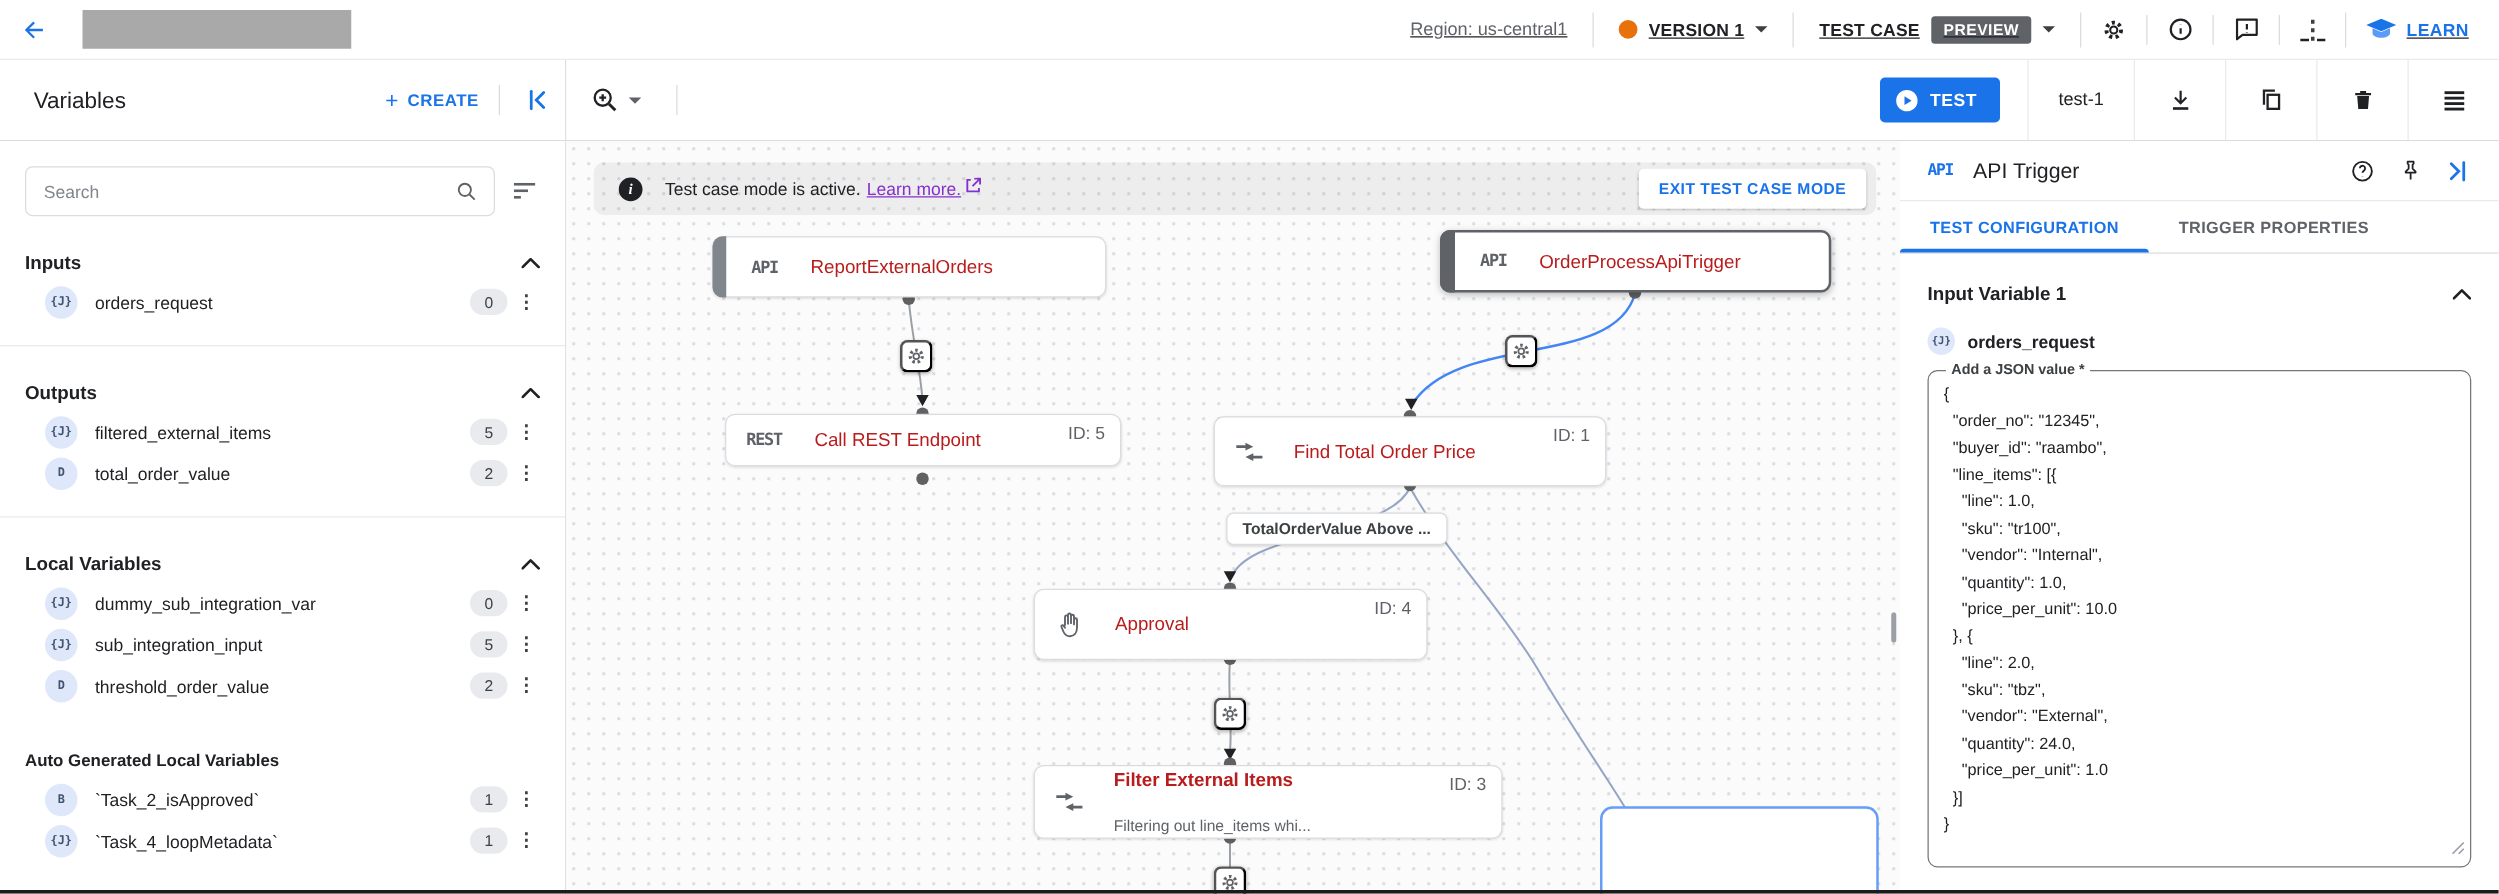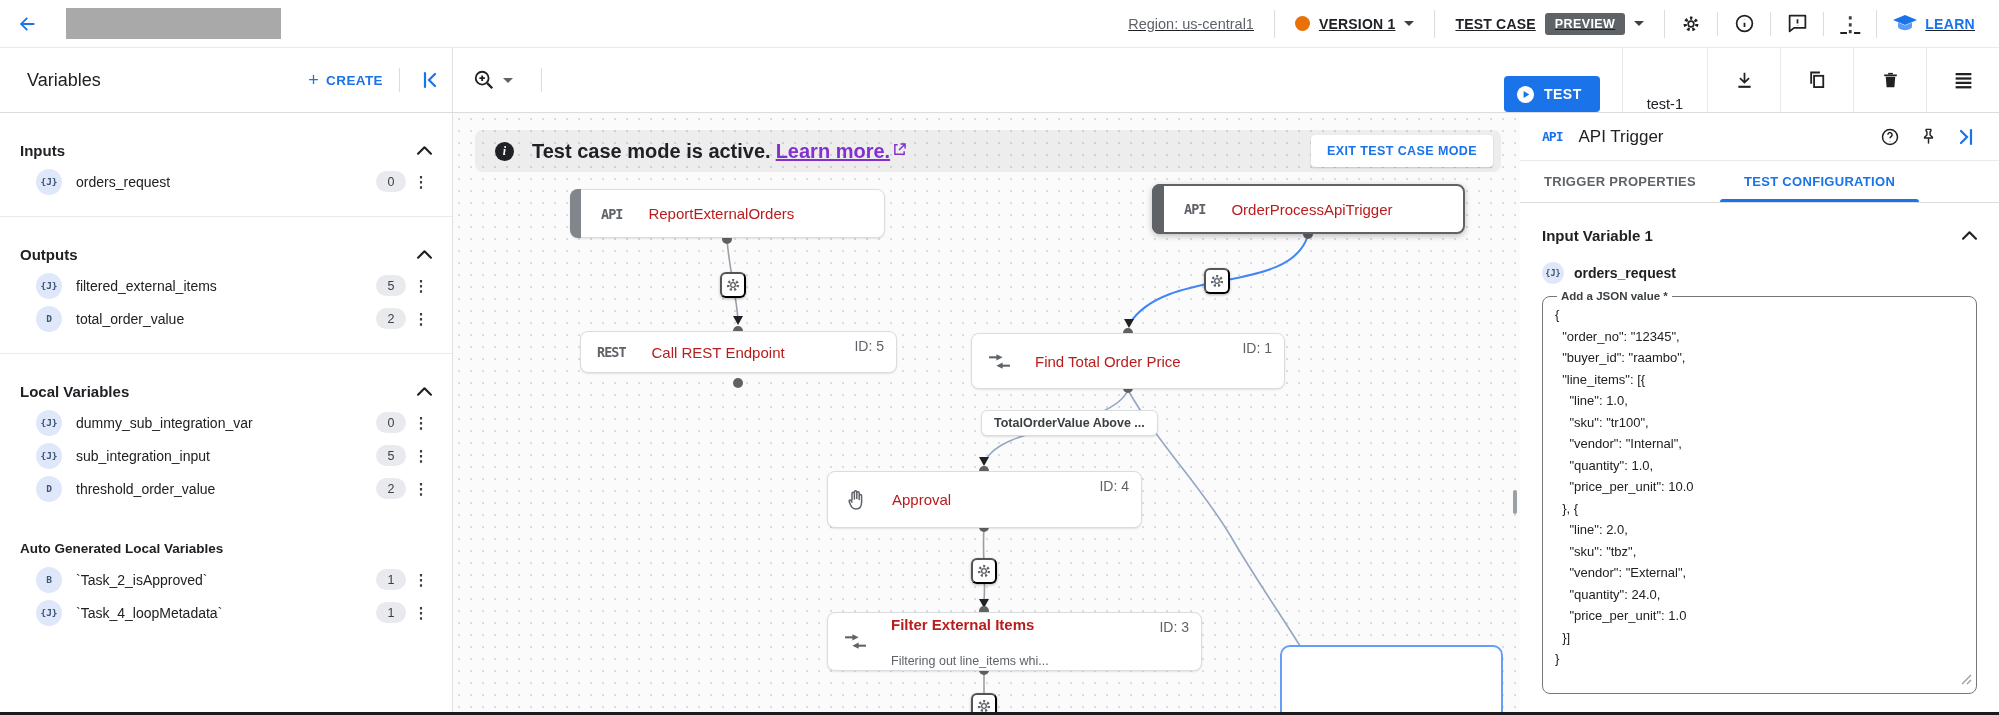--- a/index.html
+++ b/index.html
@@ -34,21 +34,21 @@
   .toolbar { height:65px; display:flex; align-items:center; border-bottom:1px solid #dadce0; flex:0 0 auto; }
   .toolbar-left { width:453px; height:100%; display:flex; align-items:center;
     padding:0 12px 0 27px; border-right:1px solid #e0e0e0; }
   .vars-title { font-size:18px; color:#202124; }
   .create-btn { margin-left:auto; display:flex; align-items:center; gap:7px; color:#1a73e8;
     font-weight:bold; font-size:13.5px; letter-spacing:.4px; background:none; border:none; cursor:pointer; }
   .plus-glyph { font-size:18px; font-weight:normal; line-height:1; }
   .collapse-btn { background:none; border:none; cursor:pointer; margin-left:14px; display:flex; }
   .zoom-ctl { display:flex; align-items:center; gap:8px; background:none; border:none;
     cursor:pointer; margin:0 22px 0 20px; color:#3c4043; }
-  .toolbar-right { margin-left:auto; display:flex; align-items:flex-end; height:100%; }
+  .toolbar-right { margin-left:auto; display:flex; align-items:center; height:100%; }
   .tsep { width:1px; height:100%; background:#e8eaed; }
   .test-btn { background:#1a73e8; color:#fff; border:none; border-radius:4px; height:36px;
     display:flex; align-items:center; gap:9px; padding:0 18px 0 12px; font-size:14px;
     font-weight:bold; letter-spacing:.5px; margin:0 22px; cursor:pointer; }
   .testcase-name { font-size:14.5px; color:#202124; padding:0 24px; }
   .tb-icon { width:72px; height:100%; display:flex; align-items:center; justify-content:center;
     background:none; border:none; cursor:pointer; color:#202124; }
 
   
   .main { flex:1; display:flex; min-height:0; }
@@ -79,21 +79,21 @@
   
   .canvas { flex:1; position:relative; overflow:hidden;
     background-color:#fbfbfc;
     background-image:radial-gradient(#d9dce1 1.1px, transparent 1.35px);
     background-size:12px 12px; }
   .banner { position:absolute; left:22px; top:17px; width:1026px; height:42px;
     background:rgba(95,99,104,.09); border-radius:8px; display:flex; align-items:center; padding:0 8px 0 20px; }
   .banner-info { width:19px; height:19px; border-radius:50%; background:#202124; color:#fff;
     font-size:12px; font-weight:bold; display:flex; align-items:center; justify-content:center;
     font-family:"Liberation Serif", serif; font-style:italic; }
-  .banner-text { font-size:20px; color:#202124; margin-left:18px;font-weight:bold; }
+  .banner-text { font-size:14px; color:#202124; margin-left:18px; }
   .banner-link { color:#8430ce; text-decoration:underline; cursor:pointer; margin-left:5px; }
   .ext-ic { display:inline-block; vertical-align:-1px; margin-left:3px; }
   .exit-btn { margin-left:auto; background:#fff; color:#1a73e8; border:none; border-radius:4px;
     height:32px; padding:0 16px; font-size:12.5px; font-weight:bold; letter-spacing:.4px;
     box-shadow:0 1px 2px rgba(0,0,0,.18); cursor:pointer; }
 
   .edges { position:absolute; left:0; top:0; z-index:1; }
   .node { position:absolute; background:#fff; border:1px solid #dadce0; border-radius:8px;
     box-shadow:0 1px 2px rgba(0,0,0,.10); display:flex; align-items:center; padding:0 16px;
     z-index:2; cursor:pointer; }
@@ -323,20 +323,38 @@
               <rect x="3" y="17" width="18" height="2.6"></rect>
             </svg>
         </span>
       </button>
     </div>
   </div>
 
   <div class="main">
 
     <aside class="sidebar">
+      <div class="search-wrap">
+        <input class="search-input" placeholder="Search" style="">
+        <span class="search-icon-in">
+          <svg width="18" height="18" viewBox="0 0 24 24" fill="none" stroke="#5f6368" stroke-width="2">
+              <circle cx="10.5" cy="10.5" r="6.5"></circle>
+              <path d="M15.5 15.5 L21 21"></path>
+            </svg>
+        </span>
+        <button class="sort-btn">
+          <span style="display:flex">
+            <svg width="19" height="14" viewBox="0 0 20 14" fill="#5f6368">
+                <rect x="0" y="0" width="18" height="2.2"></rect>
+                <rect x="0" y="5.5" width="12" height="2.2"></rect>
+                <rect x="0" y="11" width="6" height="2.2"></rect>
+              </svg>
+          </span>
+        </button>
+      </div>
 
       <div class="section-header">
         <span class="stitle">Inputs</span>
         <button class="chev">
           <span style="display:flex;color:#202124">
               <svg width="15" height="9">
                 <use href="#chev-up"></use>
               </svg>
             </span>
         </button>
@@ -569,22 +587,22 @@
               <svg width="20" height="20" viewBox="0 0 20 20" fill="none" stroke="#1a73e8" stroke-width="2.2" stroke-linecap="round">
                   <path d="M5 4l6 6-6 6"></path>
                   <path d="M15 3v14"></path>
                 </svg>
             </span>
           </button>
         </span>
       </div>
 
       <div class="rp-tabs">
+        <button class="rp-tab active">TEST CONFIGURATION</button>
         <button class="rp-tab">TRIGGER PROPERTIES</button>
-        <button class="rp-tab active">TEST CONFIGURATION</button>
       </div>
 
       <div class="rp-content">
         <div class="rp-sec-row">
           <span class="rp-sec-title">Input Variable 1</span>
           <button class="chev" style="margin-left:auto;background:none;border:none;cursor:pointer;display:flex;color:#202124">
             <svg width="15" height="9">
                 <use href="#chev-up"></use>
               </svg>
           </button>

